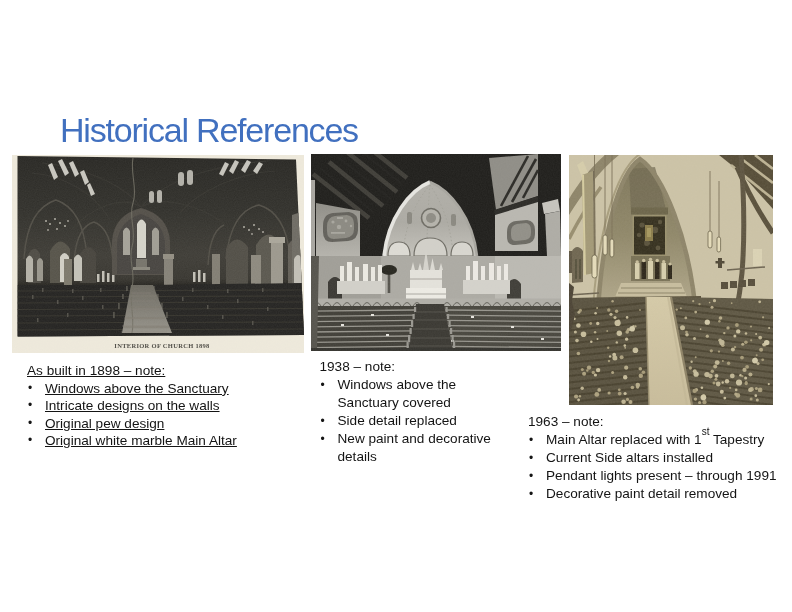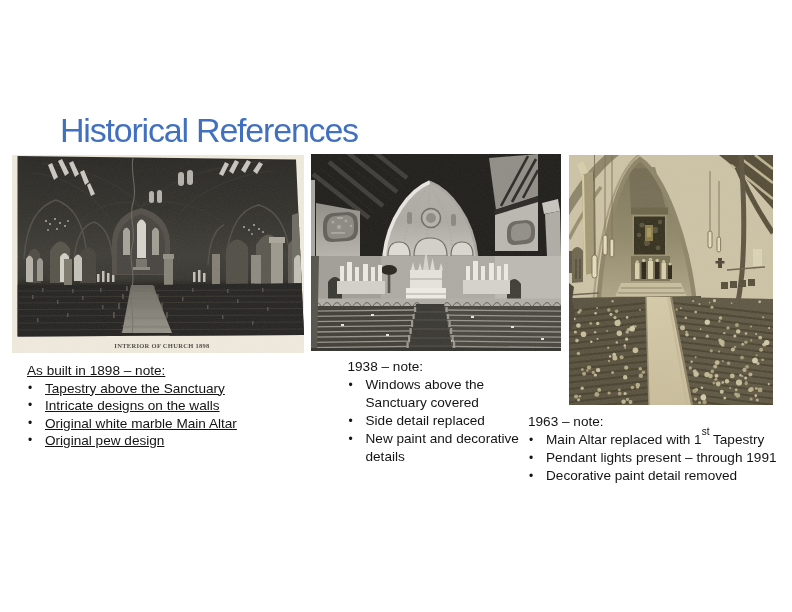--- a/index.html
+++ b/index.html
@@ -755,31 +755,32 @@
 
   <polygon points="0,128 5,132 3,146 6,160 2,176 0,176" fill="#4a4234"></polygon>
   <rect x="0" y="96" width="3" height="22" fill="#5d5442"></rect>
   <rect x="0" y="0" width="204" height="250" filter="url(#grain3)" opacity="0.22"></rect>
   </g>
 </svg>
 </div>
 
 <div class="abs tb" id="t1" style="left:27px;top:362px;width:290px;text-decoration:underline;">
   <span class="hd">As built in 1898 – note:</span>
-  <span class="li">Tapestry above the Sanctuary</span>
+  <span class="li">Windows above the Sanctuary</span>
   <span class="li">Intricate designs on the walls</span>
+  <span class="li">Original pew design</span>
   <span class="li">Original white marble Main Altar</span>
-  <span class="li">Original pew design</span>
 </div>
 
-<div class="abs tb" id="t2" style="left:319.5px;top:358px;width:215px;margin-left:28px;">
+<div class="abs tb" id="t2" style="left:319.5px;top:358px;width:215px;">
   <span class="hd">1938 – note:</span>
   <span class="li">Windows above the<br>Sanctuary covered</span>
   <span class="li">Side detail replaced</span>
   <span class="li">New paint and decorative<br>details</span>
 </div>
 
 <div class="abs tb" id="t3" style="left:528px;top:412.5px;width:250px;">
   <span class="hd">1963 – note:</span>
   <span class="li">Main Altar replaced with 1<sup class="st">st</sup> Tapestry</span>
+  <span class="li">Current Side altars installed</span>
   <span class="li">Pendant lights present – through 1991</span>
   <span class="li">Decorative paint detail removed</span>
 </div>
 
 </body></html>

